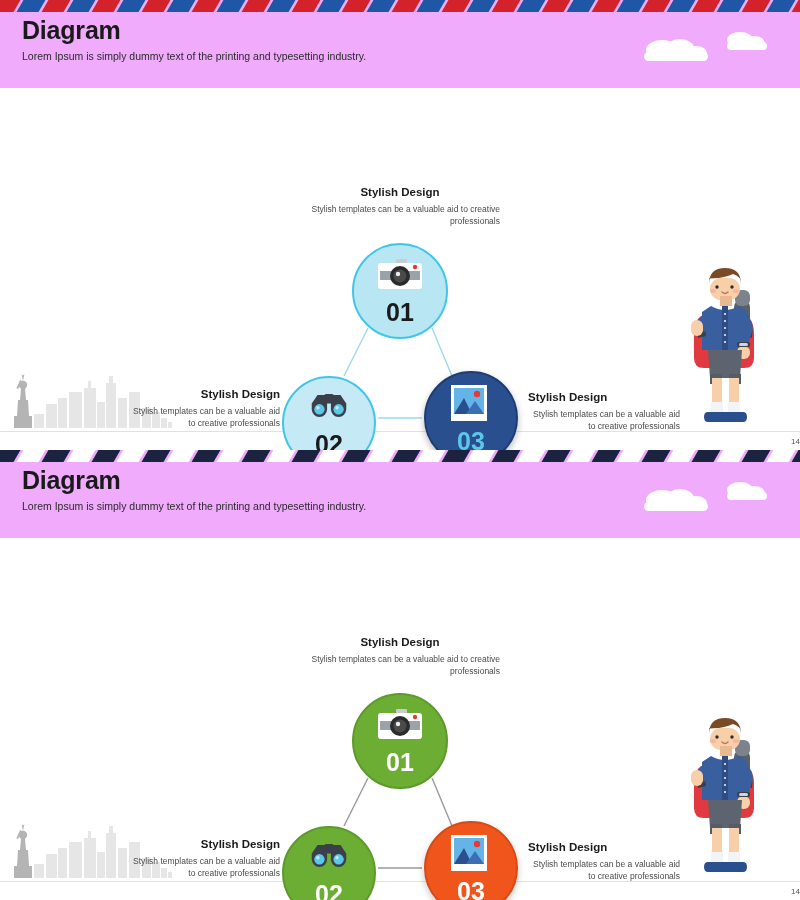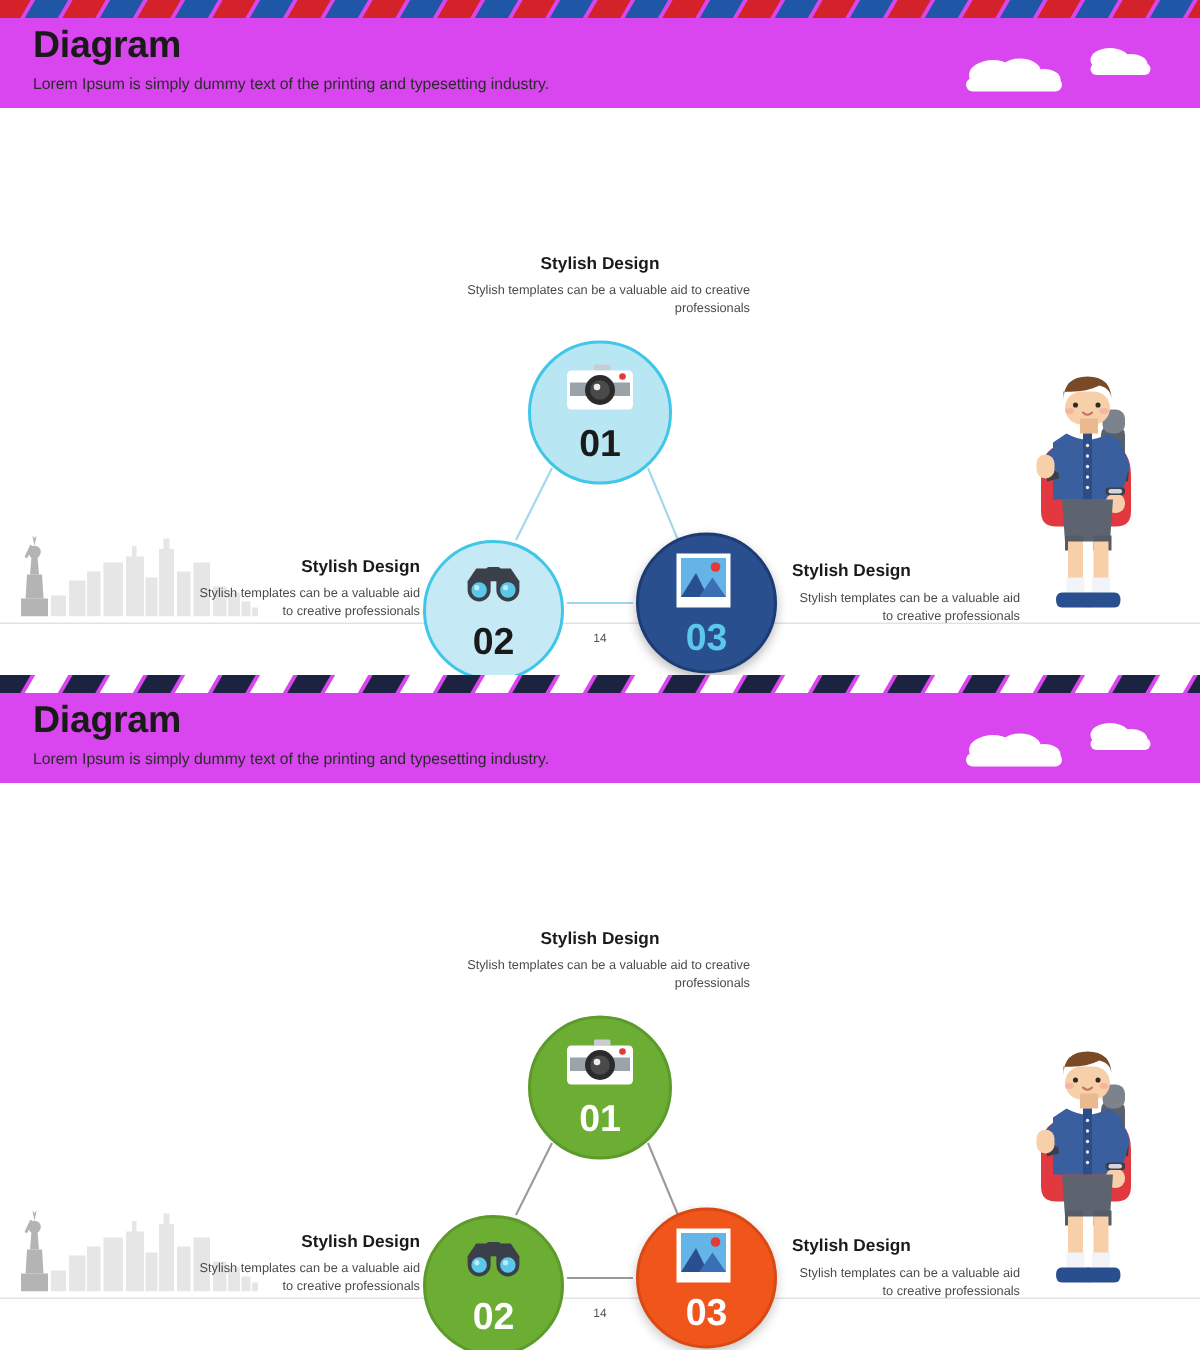--- a/index.html
+++ b/index.html
@@ -14,22 +14,22 @@
     width: 800px;
     height: 450px;
     overflow: hidden;
     background: #ffffff;
   }
 
   
   .header {
     position: relative;
     width: 800px;
-    height: 72px;
-    background: #d946ef;
+    height: 88px;
+    background: #f0abfc;
     overflow: hidden;
   }
   .stripe {
     position: absolute;
     top: 0; left: 0;
     width: 800px;
     height: 12px;
     overflow: hidden;
   }
   .stripe .seg {
@@ -66,21 +66,21 @@
   }
   .skyline { position: absolute; left: 0; bottom: 34px; }
   .baseline {
     position: absolute; left: 0; bottom: 34px;
     width: 800px; height: 1px; background: #e2e2e2;
   }
   .person { position: absolute; right: 32px; bottom: 30px; }
   .pagenum {
     position: absolute;
     left: 0; right: 0; bottom: 20px;
-    text-align: center;
+    text-align: right;
     font-size: 8px;
     color: #555;
   }
 
   
   .diagram { position: absolute; left: 0; top: 0; width: 800px; height: 378px; }
   .connectors { position: absolute; left: 0; top: 0; }
 
   .node {
     position: absolute;

